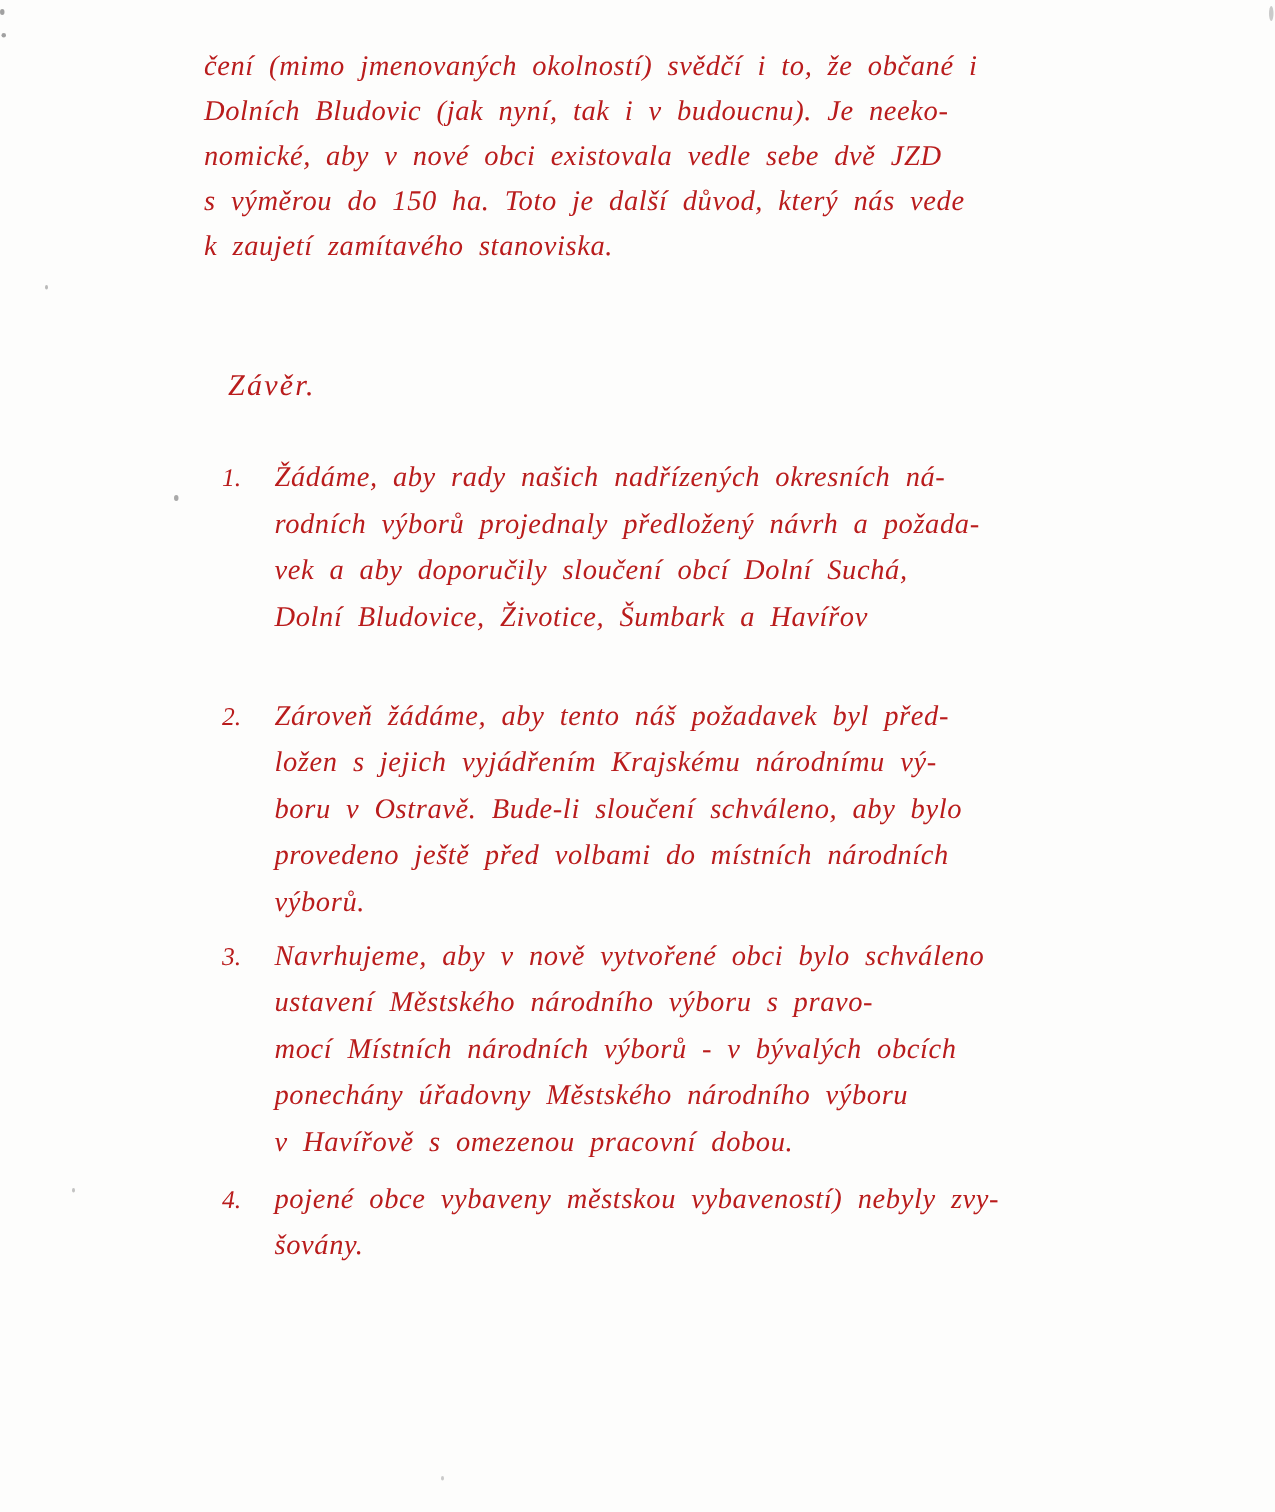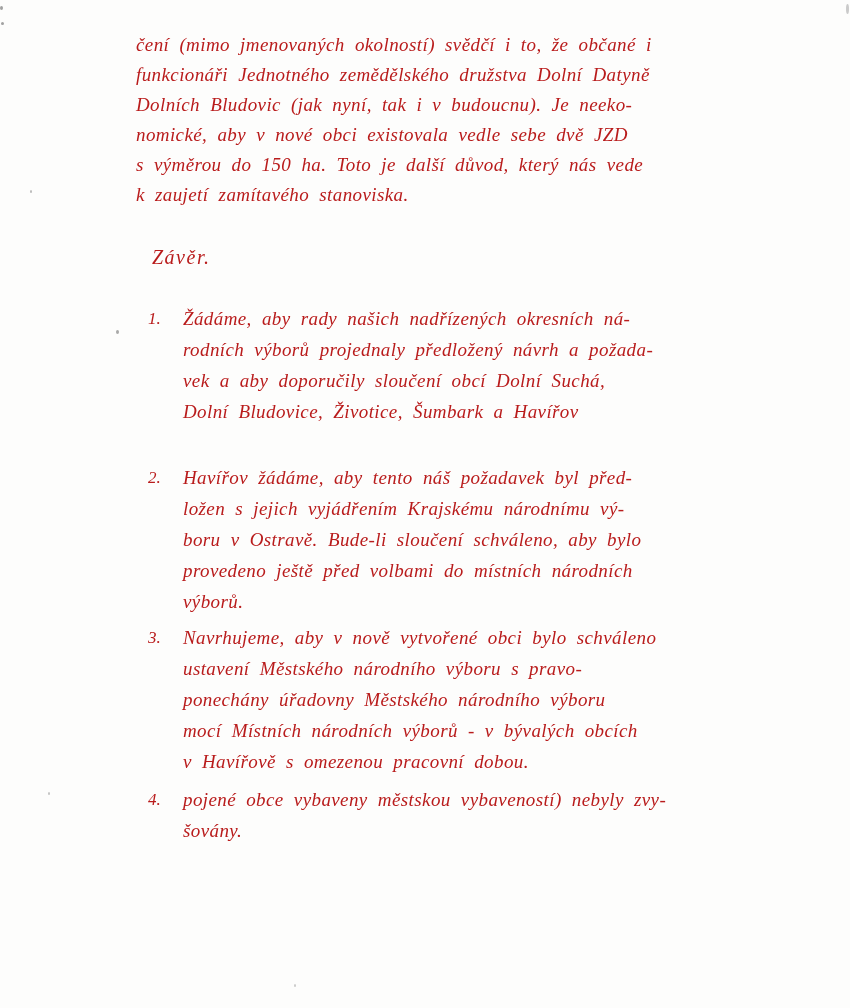--- a/index.html
+++ b/index.html
@@ -77,21 +77,20 @@
   <div class="speck sp1"></div>
   <div class="speck sp2"></div>
   <div class="speck sp3"></div>
   <div class="speck sp4"></div>
   <div class="speck sp5"></div>
   <div class="speck sp6"></div>
   <div class="speck sp7"></div>
 
   <div class="intro">
     <div class="hline">čení (mimo jmenovaných okolností) svědčí i to, že občané i</div>
-    <div class="hline">funkcionáři Jednotného zemědělského družstva Dolní Datyně</div>
     <div class="hline">Dolních Bludovic (jak nyní, tak i v budoucnu). Je neeko-</div>
     <div class="hline">nomické, aby v nové obci existovala vedle sebe dvě JZD</div>
     <div class="hline">s výměrou do 150 ha. Toto je další důvod, který nás vede</div>
     <div class="hline">k zaujetí zamítavého stanoviska.</div>
   </div>
 
   <div class="heading">Závěr.</div>
 
   <div class="item item1">
     <div class="num">1.</div>
@@ -99,35 +98,35 @@
       <div class="hline">Žádáme, aby rady našich nadřízených okresních ná-</div>
       <div class="hline">rodních výborů projednaly předložený návrh a požada-</div>
       <div class="hline">vek a aby doporučily sloučení obcí Dolní Suchá,</div>
       <div class="hline">Dolní Bludovice, Životice, Šumbark a Havířov</div>
     </div>
   </div>
 
   <div class="item item2">
     <div class="num">2.</div>
     <div class="ilines">
-      <div class="hline">Havířov žádáme, aby tento náš požadavek byl před-</div>
+      <div class="hline">Zároveň žádáme, aby tento náš požadavek byl před-</div>
       <div class="hline">ložen s jejich vyjádřením Krajskému národnímu vý-</div>
       <div class="hline">boru v Ostravě. Bude-li sloučení schváleno, aby bylo</div>
       <div class="hline">provedeno ještě před volbami do místních národních</div>
       <div class="hline">výborů.</div>
     </div>
   </div>
 
   <div class="item item3">
     <div class="num">3.</div>
     <div class="ilines">
       <div class="hline">Navrhujeme, aby v nově vytvořené obci bylo schváleno</div>
       <div class="hline">ustavení Městského národního výboru s pravo-</div>
+      <div class="hline">mocí Místních národních výborů - v bývalých obcích</div>
       <div class="hline">ponechány úřadovny Městského národního výboru</div>
-      <div class="hline">mocí Místních národních výborů - v bývalých obcích</div>
       <div class="hline">v Havířově s omezenou pracovní dobou.</div>
     </div>
   </div>
 
   <div class="item item4">
     <div class="num">4.</div>
     <div class="ilines">
       <div class="hline">pojené obce vybaveny městskou vybaveností) nebyly zvy-</div>
       <div class="hline">šovány.</div>
     </div>

